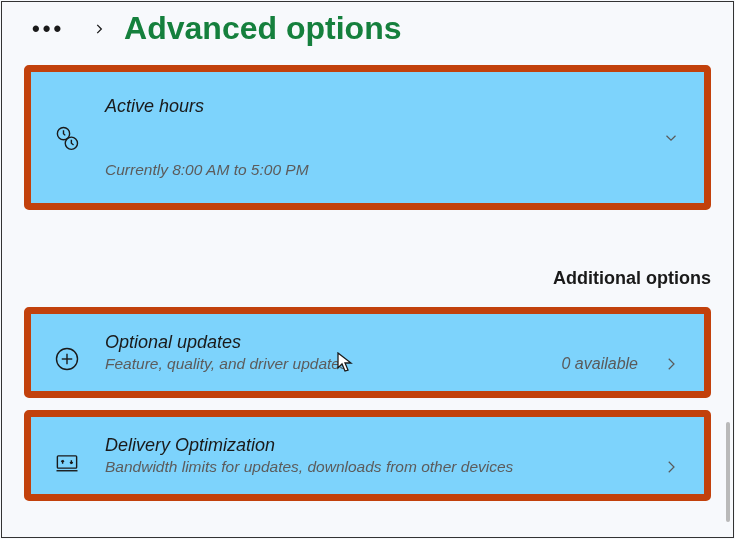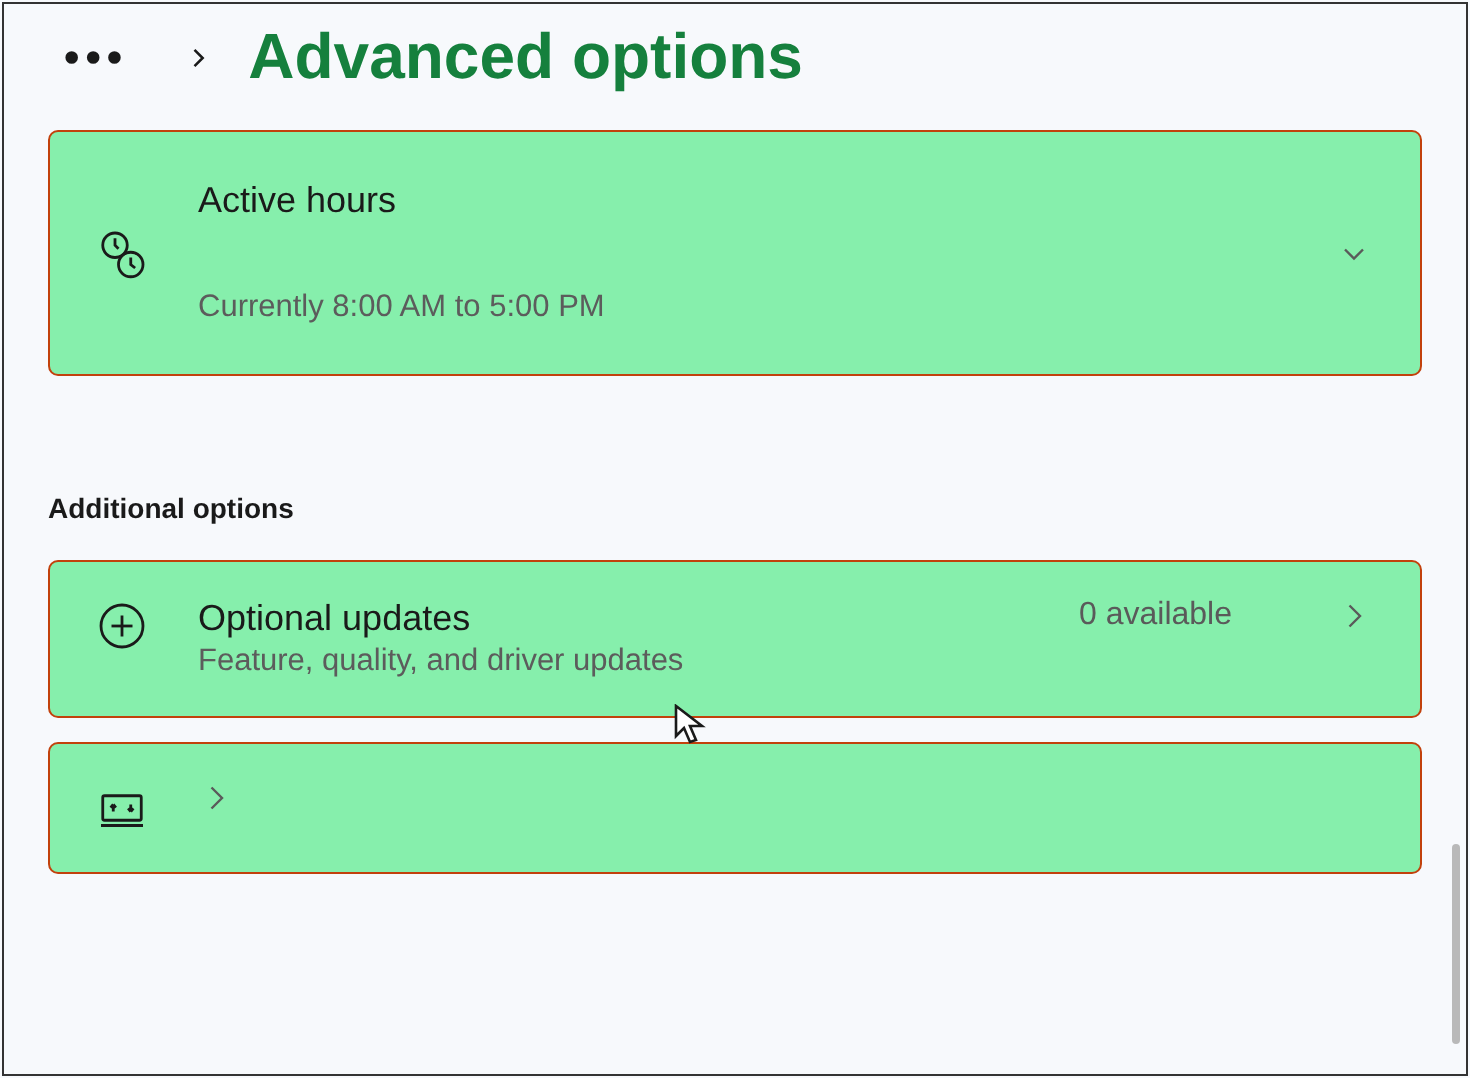--- a/index.html
+++ b/index.html
@@ -49,28 +49,29 @@
     }
     .page-title {
       font-size: 32px;
       font-weight: 600;
       color: #15803d;
     }
     .main {
       padding: 0 22px;
     }
     .card {
-      background: #86efac;
-      border: 1px solid #c2410c;
+      background: #7dd3fc;
+      border: 7px solid #c2410c;
       border-radius: 5px;
       margin-bottom: 8px;
+      font-style: italic;
     }
     .card-inner {
       display: flex;
-      align-items: flex-start;
+      align-items: flex-end;
       padding: 18px 24px 18px 22px;
       gap: 24px;
       cursor: pointer;
     }
     .card-icon {
       width: 28px;
       height: 28px;
       display: flex;
       align-items: center;
       justify-content: center;
@@ -86,38 +87,39 @@
       margin-bottom: 2px;
     }
     .card-subtitle {
       font-size: 15.5px;
       font-weight: 400;
       color: #5c5c5c;
     }
     .card-status {
       font-size: 15.5px;
       color: #5c5c5c;
-      margin-top: 34px;
+      margin-top: 44px;
     }
     .card-meta {
       font-size: 16px;
       color: #5a5a5a;
-      margin-right: 28px;
+      margin-right: 0;
     }
     .chevron {
       display: flex;
       align-items: center;
       width: 18px;
       flex-shrink: 0;
     }
     .section-heading {
-      font-size: 14px;
+      font-size: 18px;
       font-weight: 600;
       padding: 50px 0 18px 0;
       color: #1a1a1a;
+      text-align: right;
     }
     .active-hours-card .card-inner {
       align-items: center;
       padding-top: 24px;
       padding-bottom: 24px;
     }
     .scrollbar {
       position: absolute;
       right: 3px;
       top: 420px;
@@ -198,20 +200,24 @@
     <div class="card" style="margin-top:12px;">
       <div class="card-inner">
         <div class="card-icon">
           <svg viewBox="0 0 32 32" fill="none" stroke="#1a1a1a" stroke-width="1.6">
             <rect x="5" y="9" width="22" height="14" rx="1"></rect>
             <path d="M11 18 v-4 M11 14 l-1.5 1.8 M11 14 l1.5 1.8"></path>
             <path d="M21 14 v4 M21 18 l-1.5 -1.8 M21 18 l1.5 -1.8"></path>
             <line x1="4" y1="26" x2="28" y2="26"></line>
           </svg>
         </div>
+        <div class="card-body">
+          <div class="card-title">Delivery Optimization</div>
+          <div class="card-subtitle">Bandwidth limits for updates, downloads from other devices</div>
+        </div>
         <div class="chevron">
           <svg viewBox="0 0 24 24" fill="none" stroke="#5a5a5a" stroke-width="1.6">
               <polyline points="9 5 16 12 9 19"></polyline>
             </svg>
         </div>
       </div>
     </div>
 
   </div>
 

